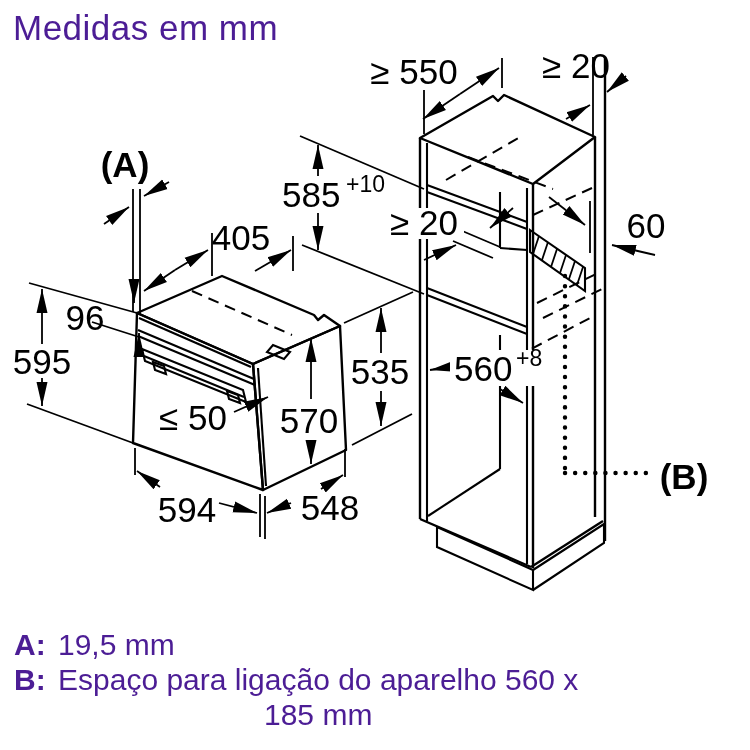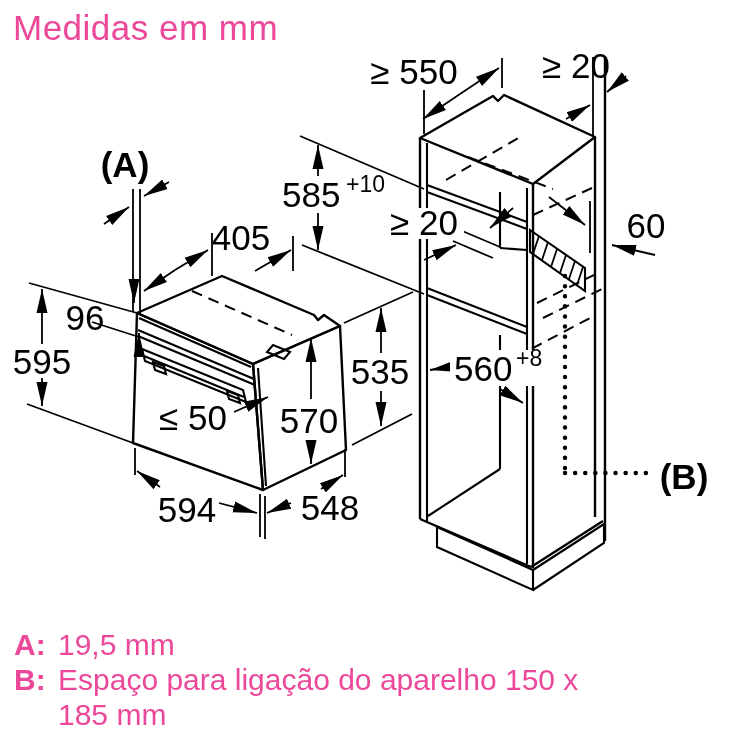--- a/index.html
+++ b/index.html
@@ -1,33 +1,33 @@
 <!DOCTYPE html>
 <html><head>
 <meta charset="utf-8">
 <style>
   html,body{margin:0;padding:0;background:#fff;}
   .stage{position:relative;width:750px;height:750px;background:#ffffff;overflow:hidden;
-         font-family:"Liberation Sans",sans-serif;color:#ec4899;}
+         font-family:"Liberation Sans",sans-serif;color:#4c1d95;}
   .title{position:absolute;left:13px;top:8px;font-size:35px;letter-spacing:.5px;}
   svg{position:absolute;left:0;top:0;}
   svg text{font-family:"Liberation Sans",sans-serif;fill:#000;}
   .dim{font-size:35px;}
   .dim-sup{font-size:23px;}
   .dim-bold{font-size:35px;font-weight:bold;}
   .ln{stroke:#000;stroke-width:2.4;fill:none;stroke-linejoin:round;}
   .ln2{stroke:#000;stroke-width:2.1;fill:none;}
   .dl{stroke:#000;stroke-width:1.8;fill:none;}
   .dash{stroke:#000;stroke-width:2;fill:none;stroke-dasharray:11 7;}
   .dots{stroke:#000;stroke-width:4.4;fill:none;stroke-dasharray:0.1 10;stroke-linecap:round;}
   .wbg{fill:#fff;}
   .legend{position:absolute;left:14px;top:627px;width:724px;font-size:30px;line-height:35px;}
   .legend-row{display:flex;align-items:flex-start;}
   .legend-key{font-weight:bold;width:44px;flex:0 0 44px;}
-  .legend-val span{display:block;}
+  .legend-val span{display:block;text-align:center;}
 </style>
 </head>
 <body>
 
 <div class="stage">
 
   <div class="title">Medidas em mm</div>
 
   <svg width="750" height="750" viewBox="0 0 750 750">
     <defs>
@@ -209,19 +209,19 @@
   <div class="legend">
     <div class="legend-row">
       <span class="legend-key">A:</span>
       <span class="legend-val">
           <span>19,5 mm</span>
         </span>
     </div>
     <div class="legend-row">
       <span class="legend-key">B:</span>
       <span class="legend-val">
-        <span>Espaço para ligação do aparelho 150 x</span>
+        <span>Espaço para ligação do aparelho 560 x</span>
         <span>185 mm</span>
       </span>
     </div>
   </div>
 
 </div>
 
 </body></html>

